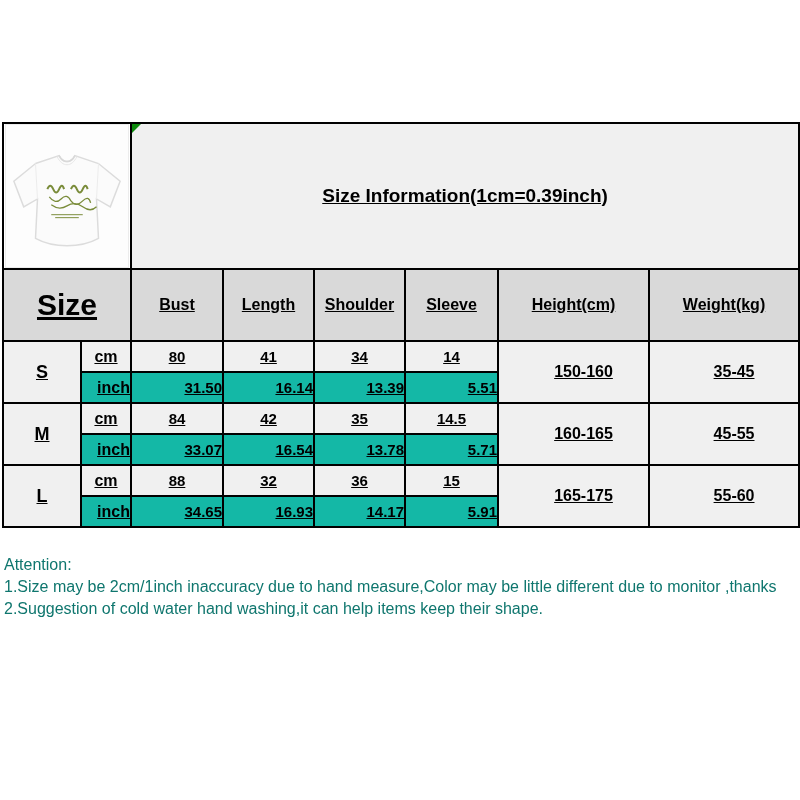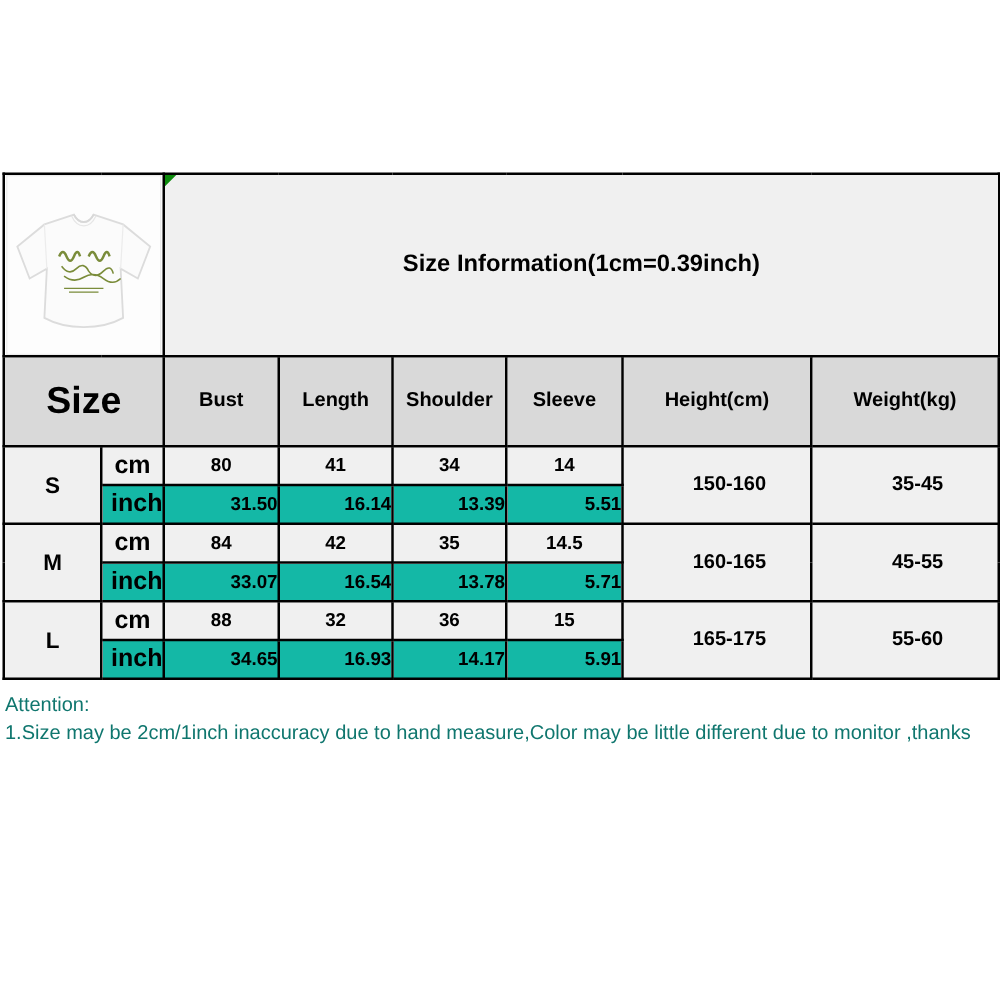--- a/index.html
+++ b/index.html
@@ -8,24 +8,25 @@
     width: 800px;
     height: 800px;
     background: #ffffff;
     font-family: "Liberation Sans", sans-serif;
     color: #000;
     overflow: hidden;
   }
   table.size-table {
     position: absolute;
     left: 2px;
-    top: 138px;
+    top: 122px;
     width: 796px;
     border-collapse: collapse;
     table-layout: fixed;
+    text-decoration: underline;
   }
   .size-table td {
     border: 2px solid #000;
     text-align: center;
     vertical-align: middle;
     padding: 0;
     overflow: hidden;
   }
   tr.photo-row   { height: 146px; }
   tr.header-row  { height: 72px; }
@@ -53,21 +54,21 @@
     background: #d9d9d9;
     font-weight: bold;
     font-size: 16px;
   }
   tr.header-row td.size-head { font-size: 30px; }
   td.size-cell {
     background: #d9d9d9;
     font-weight: bold;
     font-size: 18px;
   }
-  td.unit-cell { font-weight: bold; font-size: 20px; }
+  td.unit-cell { font-weight: bold; font-size: 16px; }
   td.val-cell  { font-weight: bold; font-size: 15px; }
   tr.cm-row td   { background: #f0f0f0; }
   tr.inch-row td { background: #14b8a6; text-align: right; }
   td.merge-cell {
     background: #f0f0f0;
     font-weight: bold;
     font-size: 16px;
     padding-left: 20px;
   }
   .attention {
@@ -185,15 +186,16 @@
       <td class="val-cell">16.93</td>
       <td class="val-cell">14.17</td>
       <td class="val-cell">5.91</td>
     </tr>
   </tbody>
     </table>
 
   <div class="attention">
     <div>Attention:</div>
     <div>1.Size may be 2cm/1inch inaccuracy due to hand measure,Color may be little different due to monitor ,thanks</div>
+    <div>2.Suggestion of cold water hand washing,it can help items keep their shape.</div>
   </div>
 
 </div>
 
 </body></html>

